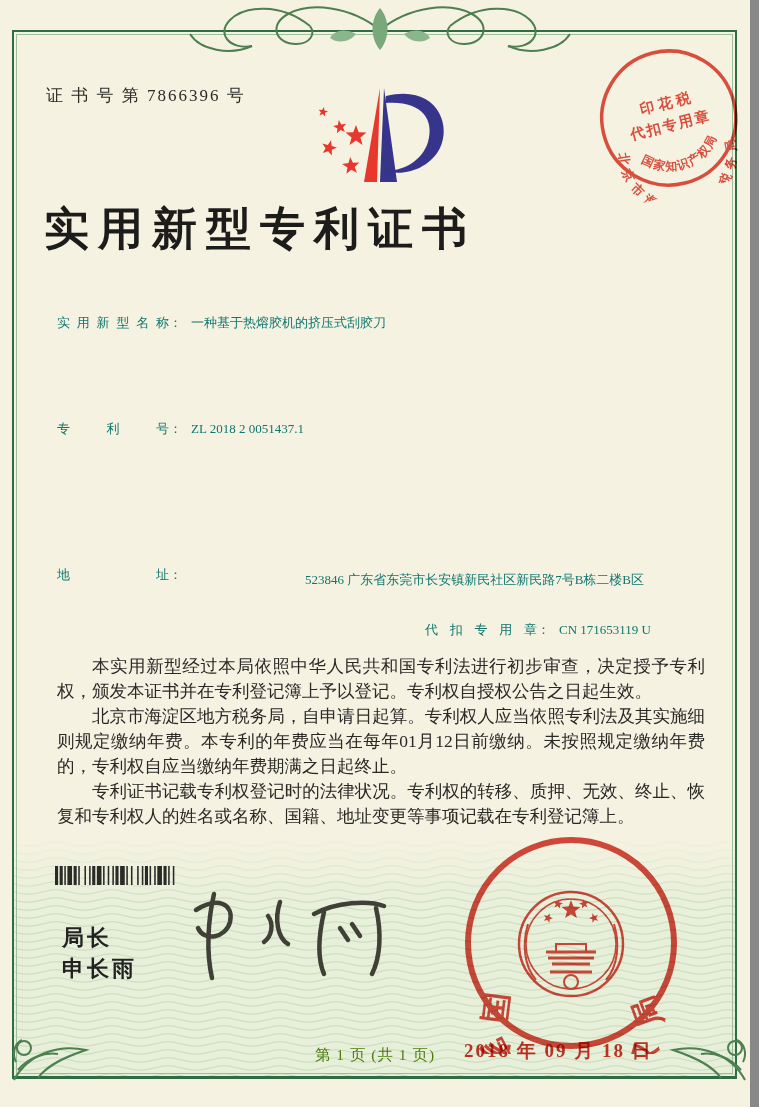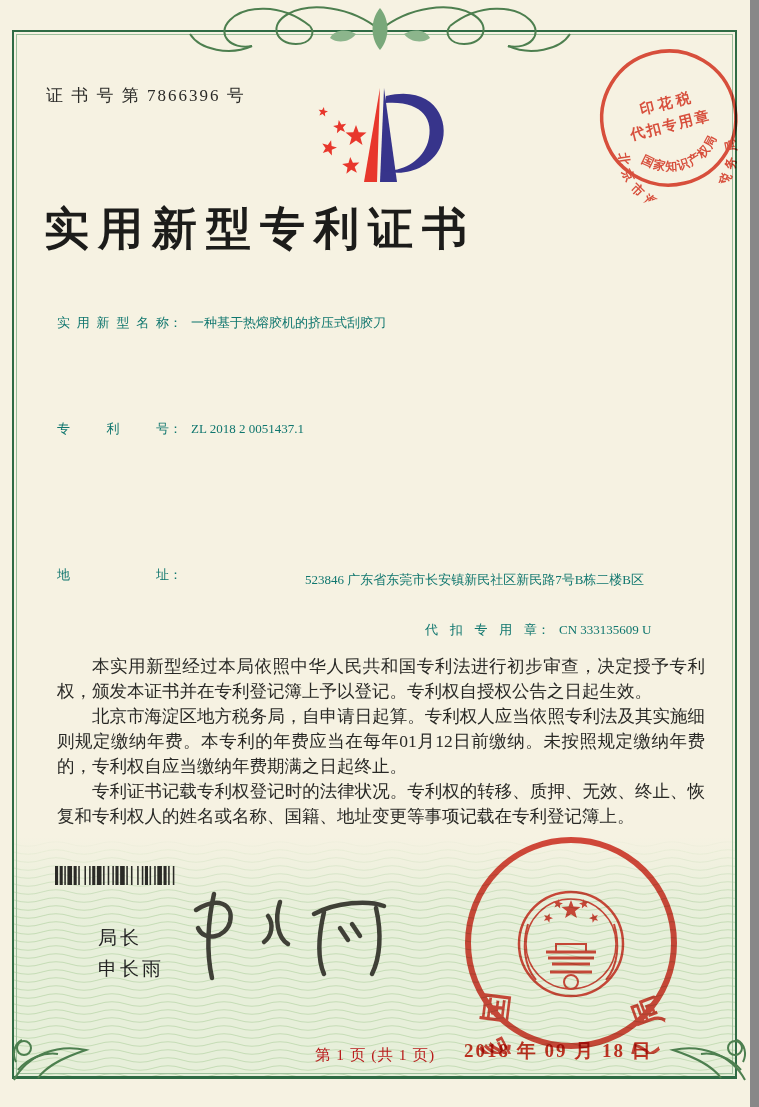--- a/index.html
+++ b/index.html
@@ -28,31 +28,31 @@
   .row2col .pair2{position:absolute;left:368px;top:0;white-space:nowrap;}
   
   .body-text{position:absolute;left:57px;top:654px;width:648px;font-size:17.5px;
              line-height:25px;text-align:justify;color:#29292六;}
   .body-text p{margin:0;text-indent:2em;color:#292926;}
   
   .barcode{position:absolute;left:55px;top:866px;}
   
   .director{position:absolute;left:62px;top:922px;
             font-family:"Liberation Sans","DejaVu Sans",sans-serif;
-            font-weight:normal;font-size:19px;color:#222;line-height:31px;letter-spacing:3px;margin-left:36px;}
+            font-weight:bold;font-size:22px;color:#222;line-height:31px;letter-spacing:3px;}
   .signature{position:absolute;left:168px;top:878px;}
   
   .seal{position:absolute;left:460px;top:832px;mix-blend-mode:multiply;opacity:.9;}
   .seal-date{position:absolute;left:464px;top:1038px;font-size:19px;font-weight:bold;
              color:#cf3526;letter-spacing:2px;mix-blend-mode:multiply;}
   .tax-stamp{position:absolute;left:594px;top:44px;transform:rotate(-14deg);
              mix-blend-mode:multiply;opacity:.92;}
   
   .footer{position:absolute;left:0;top:1045px;width:100%;text-align:center;
-          font-size:15.5px;letter-spacing:1px;color:#b91c1c;}
+          font-size:15.5px;letter-spacing:1px;color:#4d7c0f;}
   .ornament{position:absolute;}
 </style>
 </head>
 <body>
 
 <div class="page">
 
   <div class="band">
     <svg id="waveband" width="721" height="241">
         <path d="M0 8 q14,4.5 28,0 q14,-4.5 28,0 q14,4.5 28,0 q14,-4.5 28,0 q14,4.5 28,0 q14,-4.5 28,0 q14,4.5 28,0 q14,-4.5 28,0 q14,4.5 28,0 q14,-4.5 28,0 q14,4.5 28,0 q14,-4.5 28,0 q14,4.5 28,0 q14,-4.5 28,0 q14,4.5 28,0 q14,-4.5 28,0 q14,4.5 28,0 q14,-4.5 28,0 q14,4.5 28,0 q14,-4.5 28,0 q14,4.5 28,0 q14,-4.5 28,0 q14,4.5 28,0 q14,-4.5 28,0 q14,4.5 28,0 q14,-4.5 28,0 q14,4.5 28,0 q14,-4.5 28,0" fill="none" stroke="#b9d5aa" stroke-width="1" opacity="0.08571428571428572"></path>
@@ -128,21 +128,21 @@
     <span class="lab">实用新型名称</span><span>：</span><span class="val">一种基于热熔胶机的挤压式刮胶刀</span>
   </div>
   <div class="row" style="top:420px">
     <span class="lab">专利号</span><span>：</span><span class="val">ZL 2018 2 0051437.1</span>
   </div>
   <div class="row" style="top:566px">
     <span class="lab">地址</span><span>：</span><span class="val-wrap">523846 广东省东莞市长安镇新民社区新民路7号B栋二楼B区</span>
   </div>
   <div class="row row2col" style="top:621px;width:648px">
     <span class="pair2">
-      <span class="lab">代扣专用章</span><span>：</span><span class="val">CN 333135609 U</span>
+      <span class="lab">代扣专用章</span><span>：</span><span class="val">CN 171653119 U</span>
     </span>
   </div>
 
   <div class="body-text">
     <p>本实用新型经过本局依照中华人民共和国专利法进行初步审查，决定授予专利权，颁发本证书并在专利登记簿上予以登记。专利权自授权公告之日起生效。</p>
     <p>北京市海淀区地方税务局，自申请日起算。专利权人应当依照专利法及其实施细则规定缴纳年费。本专利的年费应当在每年01月12日前缴纳。未按照规定缴纳年费的，专利权自应当缴纳年费期满之日起终止。</p>
     <p>专利证书记载专利权登记时的法律状况。专利权的转移、质押、无效、终止、恢复和专利权人的姓名或名称、国籍、地址变更等事项记载在专利登记簿上。</p>
   </div>
 
   <svg class="barcode" id="barcode" width="218" height="19">

